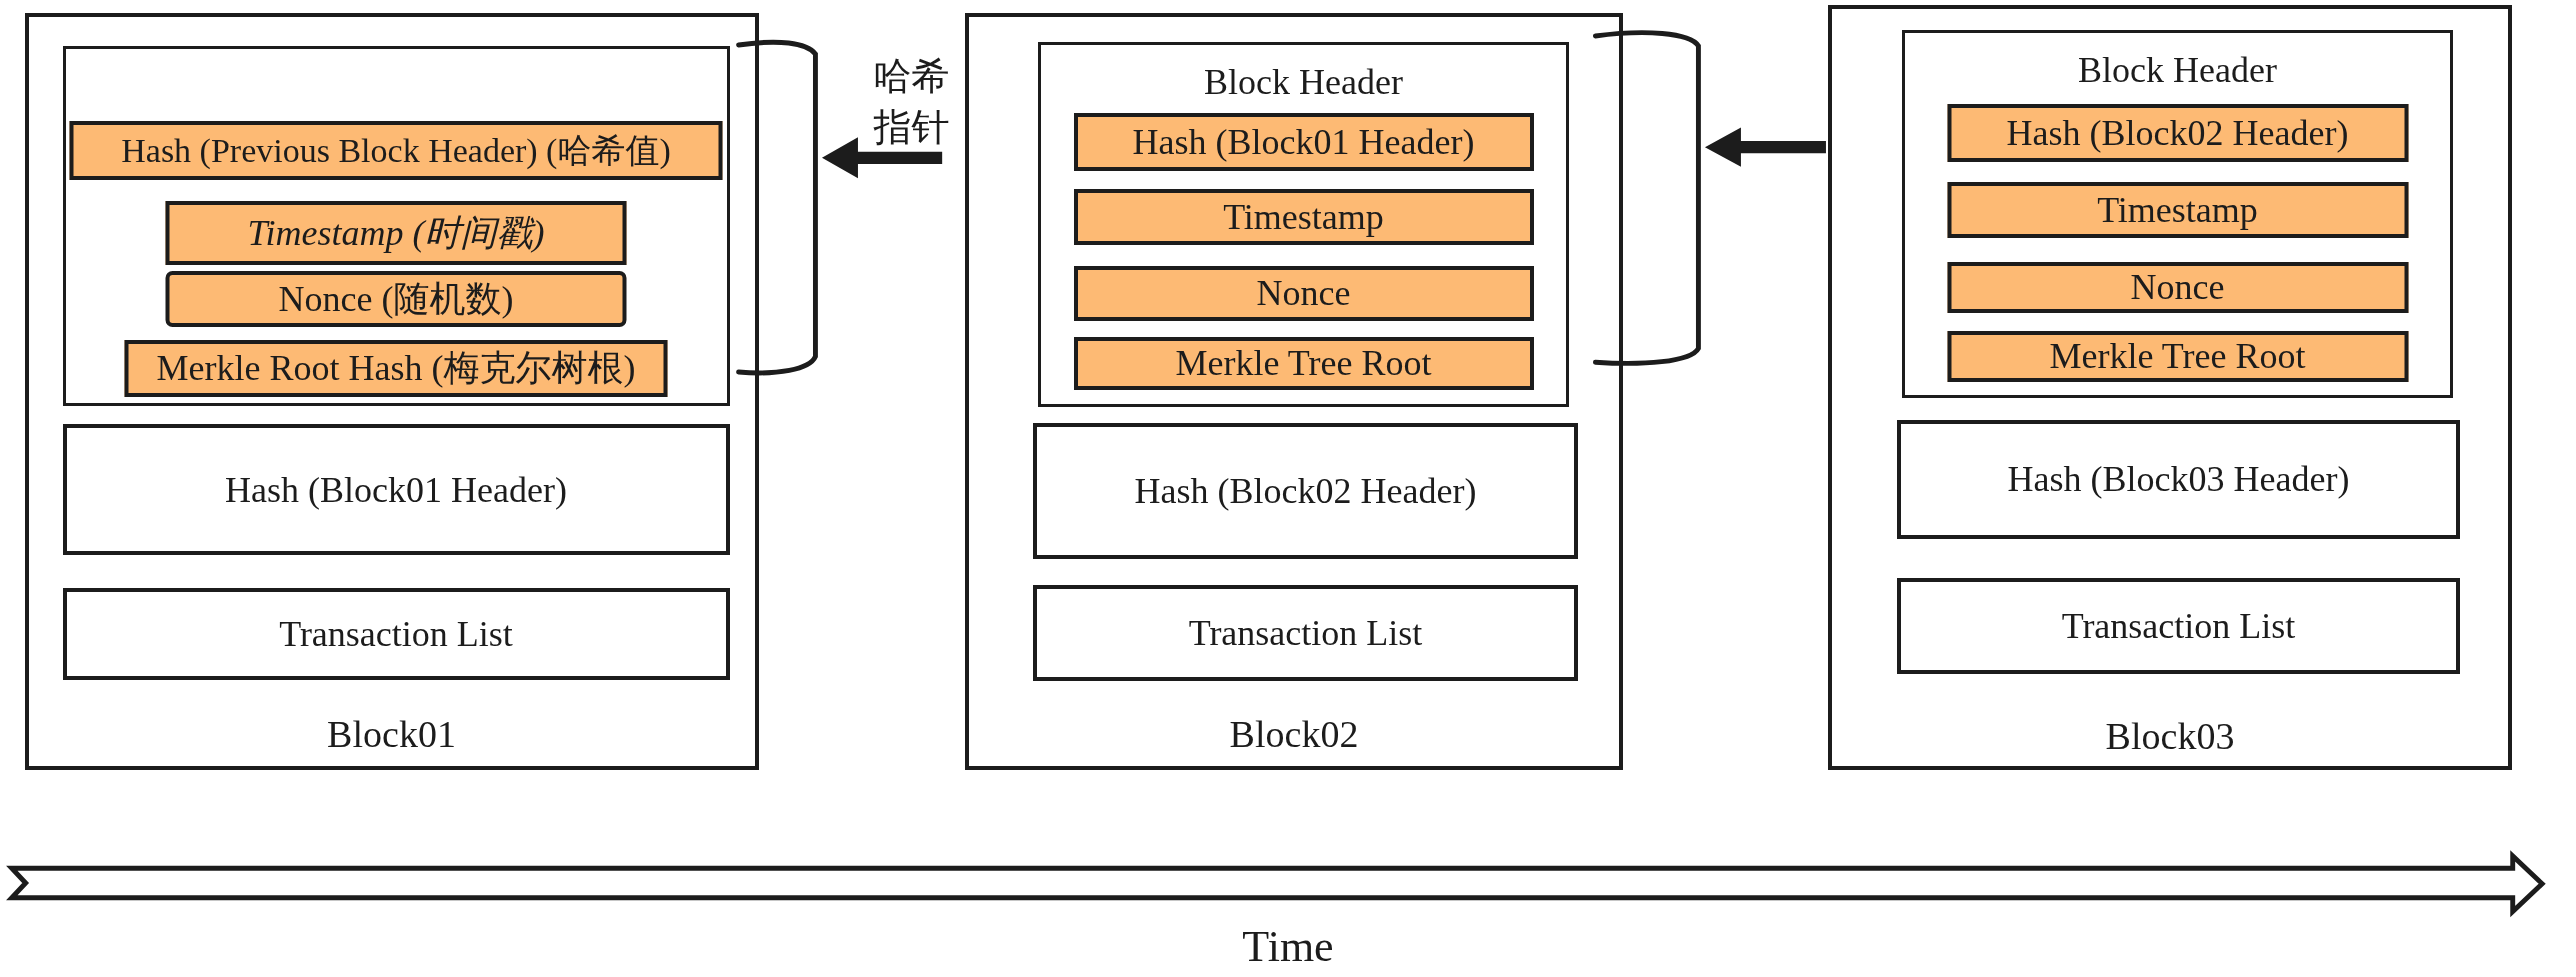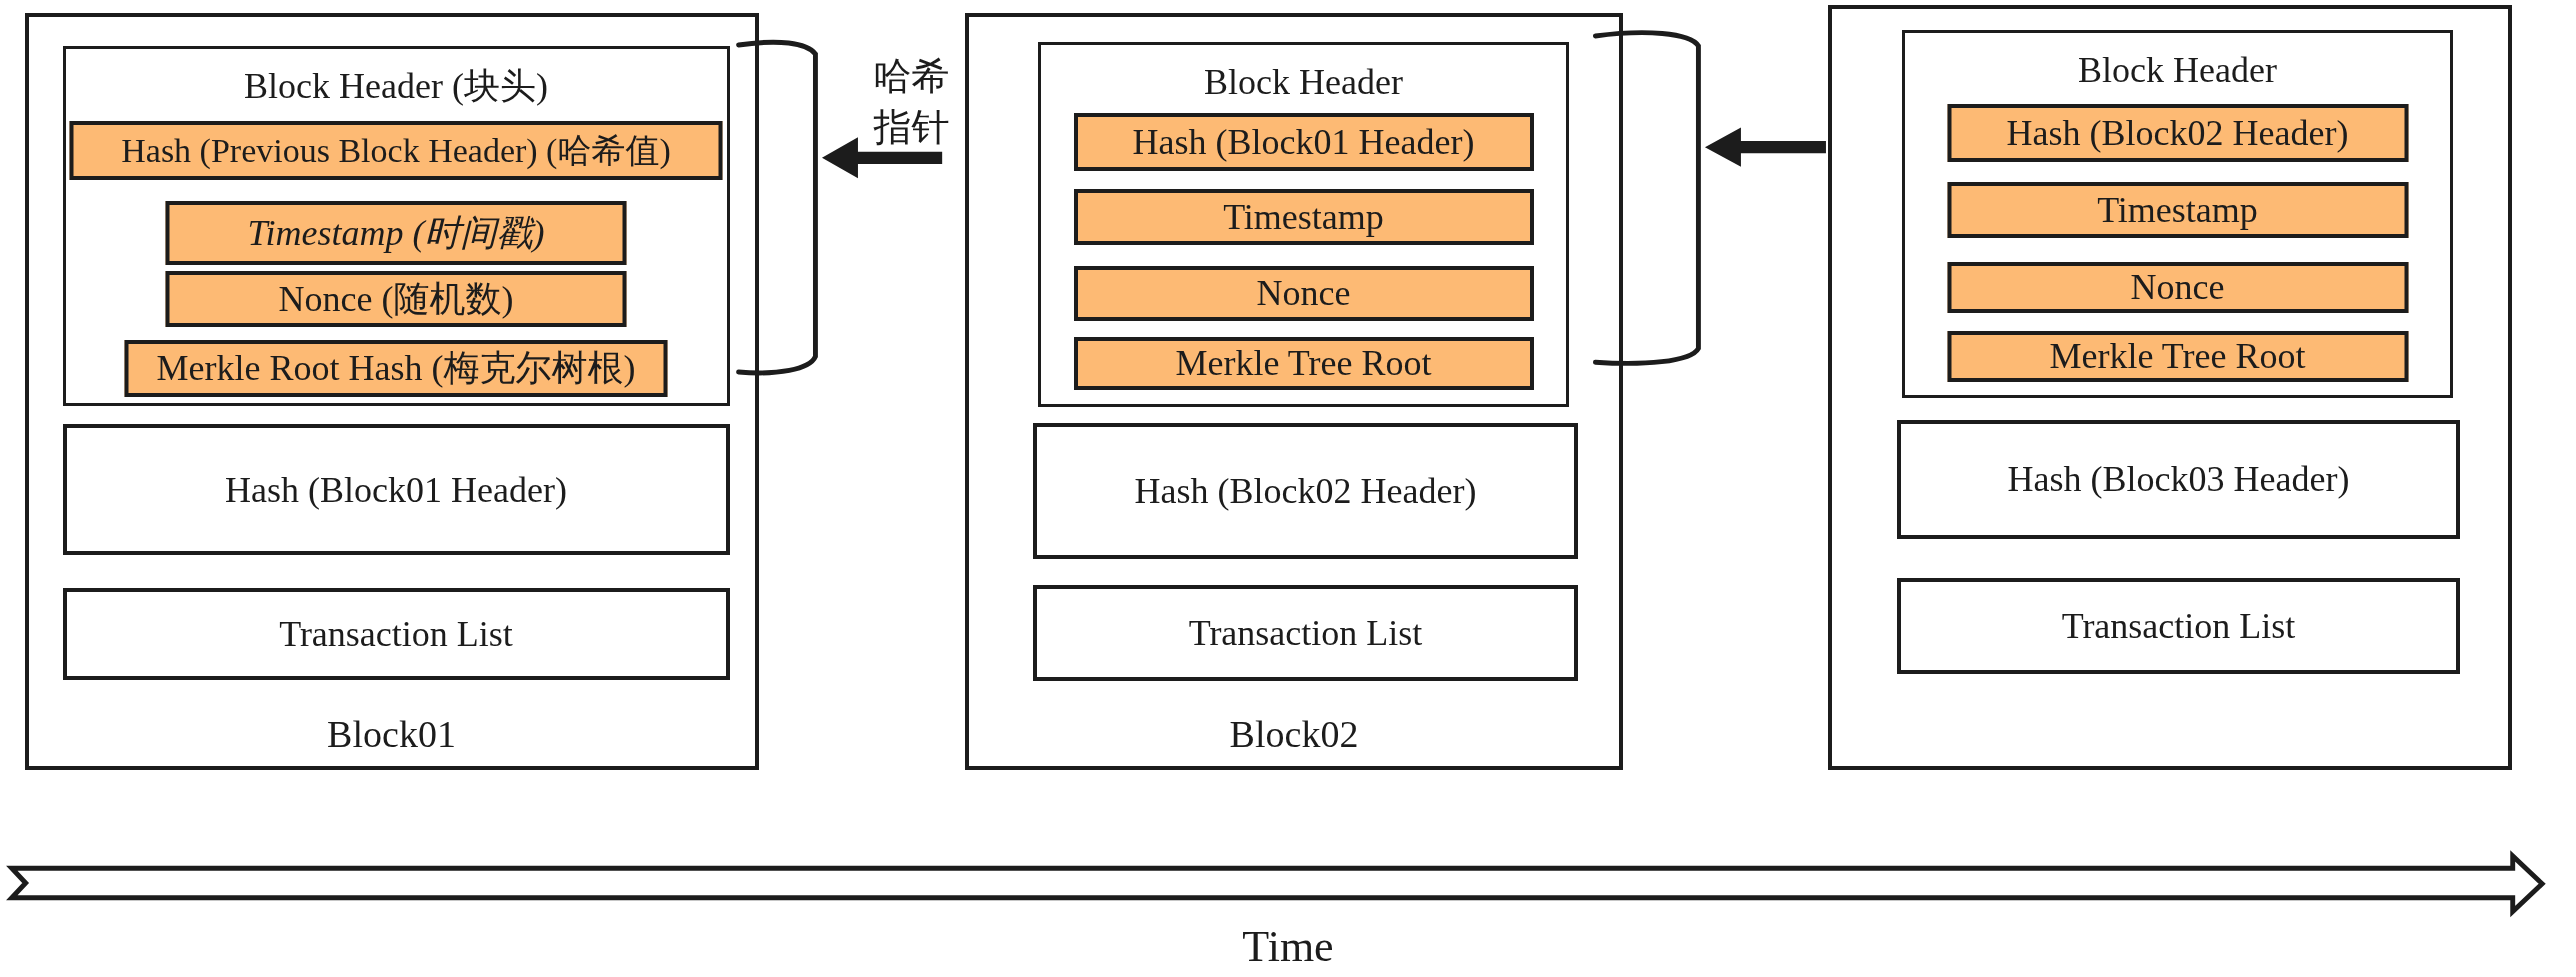--- a/index.html
+++ b/index.html
@@ -31,21 +31,21 @@
 
   .field {
     position: absolute; left: 50%; transform: translateX(-50%);
     border: 4.1px solid var(--ink); background: #fdba74;
     display: flex; align-items: center; justify-content: center;
     font-size: 36px; white-space: nowrap; text-align: center;
   }
   
   #b1-header .f0 { top: 72px;  width: 653px; height: 59px; font-size: 34px; border-width: 4.9px; }
   #b1-header .f1 { top: 152px; width: 461px; height: 64px; font-style: italic; }
-  #b1-header .f2 { top: 222px; width: 461px; height: 56px; }
+  #b1-header .f2 { top: 222px; width: 461px; height: 56px; border-radius: 7px; }
   #b1-header .f3 { top: 291px; width: 543px; height: 57px; border-width: 4.9px; }
   
   #b2-header .f0 { top: 68px;  width: 460px; height: 58px; }
   #b2-header .f1 { top: 144px; width: 460px; height: 56px; }
   #b2-header .f2 { top: 221px; width: 460px; height: 55px; }
   #b2-header .f3 { top: 292px; width: 460px; height: 53px; }
   
   #b3-header .f0 { top: 71px;  width: 461px; height: 58px; }
   #b3-header .f1 { top: 149px; width: 461px; height: 56px; }
   #b3-header .f2 { top: 229px; width: 461px; height: 51px; }
@@ -89,21 +89,20 @@
     pointer-events: none;
   }
 </style>
 </head>
 <body>
 
 <div id="canvas">
 
   <div class="block" id="block1">
     <div class="header-box" id="b1-header">
-      <div class="hdr-title">Block Header (块头)</div>
       <div class="field f0">Hash (Previous Block Header) (哈希值)</div>
       <div class="field f1">Timestamp (时间戳)</div>
       <div class="field f2">Nonce (随机数)</div>
       <div class="field f3">Merkle Root Hash (梅克尔树根)</div>
     </div>
     <div class="bigbox" id="b1-hash">Hash (Block01 Header)</div>
     <div class="bigbox" id="b1-trans">Transaction List</div>
     <div class="block-name">Block01</div>
   </div>
 
@@ -123,20 +122,21 @@
   <div class="block" id="block3">
     <div class="header-box" id="b3-header">
       <div class="hdr-title">Block Header</div>
       <div class="field f0">Hash (Block02 Header)</div>
       <div class="field f1">Timestamp</div>
       <div class="field f2">Nonce</div>
       <div class="field f3">Merkle Tree Root</div>
     </div>
     <div class="bigbox" id="b3-hash">Hash (Block03 Header)</div>
     <div class="bigbox" id="b3-trans">Transaction List</div>
+    <div class="block-name">Block03</div>
   </div>
 
 
   <div id="hash-pointer-label">
     <div>哈希</div>
     <div>指针</div>
   </div>
 
   <div id="time-label">Time</div>
 

